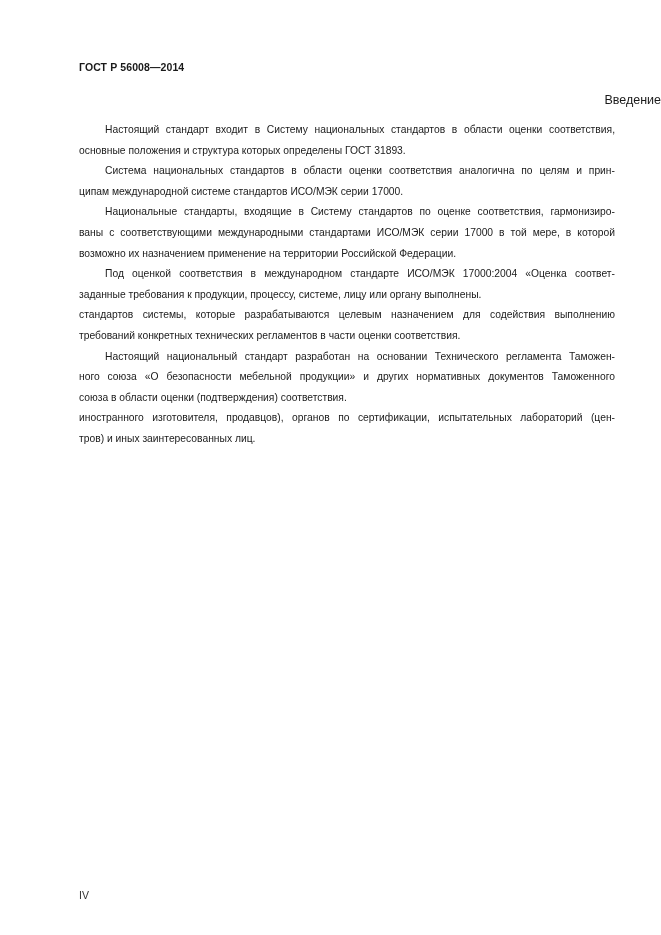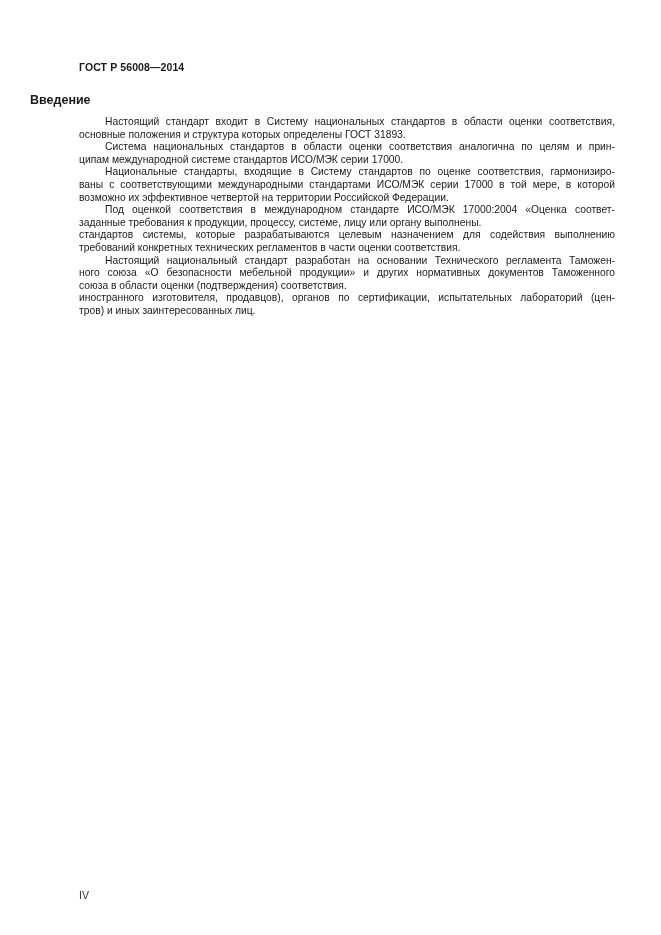--- a/index.html
+++ b/index.html
@@ -1,22 +1,22 @@
 <!DOCTYPE html>
 <html><head>
   <meta charset="utf-8">
   <style>
     html, body { margin: 0; padding: 0; background: #ffffff; }
     body { width: 661px; height: 935px; position: relative; overflow: hidden;
            font-family: "Liberation Sans", sans-serif; color: #1a1a1a; }
     .header { position: absolute; left: 79px; top: 61px; font-size: 10.5px; font-weight: bold; letter-spacing: 0.1px; text-align: right; }
-    .title { position: absolute; left: 0; width: 661px; top: 93px; text-align: left; font-size: 12.5px; font-weight: bold; padding-left: 30px; box-sizing: border-box; }
+    .title { position: absolute; left: 0; width: 661px; top: 93px; text-align: right; font-size: 12.5px; font-weight: normal; padding-left: 30px; box-sizing: border-box; }
     .body { position: absolute; left: 79px; width: 536px; top: 116px; font-size: 10.3px; line-height: 12.6px; }
     .para { margin: 0; }
-    .line { display: block; white-space: nowrap; text-align: justify; text-align-last: justify; }
+    .line { display: block; white-space: nowrap; text-align: justify; text-align-last: justify; margin-top: 8px; }
     .line.first { padding-left: 26px; }
     .line.last { text-align-last: left; }
     .page-num { position: absolute; left: 79px; top: 845px; font-size: 10.5px; color: #333; margin-top: 44px; }
   </style>
 </head>
 <body>
 
 <div class="header">ГОСТ Р 56008—2014</div>
 <div class="title">Введение</div>
 
@@ -25,21 +25,21 @@
     <span class="line first">Настоящий стандарт входит в Систему национальных стандартов в области оценки соответствия,</span>
     <span class="line last">основные положения и структура которых определены ГОСТ 31893.</span>
   </p>
   <p class="para">
     <span class="line first">Система национальных стандартов в области оценки соответствия аналогична по целям и прин-</span>
     <span class="line last">ципам международной системе стандартов ИСО/МЭК серии 17000.</span>
   </p>
   <p class="para">
     <span class="line first">Национальные стандарты, входящие в Систему стандартов по оценке соответствия, гармонизиро-</span>
     <span class="line">ваны с соответствующими международными стандартами ИСО/МЭК серии 17000 в той мере, в которой</span>
-    <span class="line last">возможно их эффективное четвертой на территории Российской Федерации.</span>
+    <span class="line last">возможно их назначением применение на территории Российской Федерации.</span>
   </p>
   <p class="para">
     <span class="line first">Под оценкой соответствия в международном стандарте ИСО/МЭК 17000:2004 «Оценка соответ-</span>
     <span class="line last">заданные требования к продукции, процессу, системе, лицу или органу выполнены.</span>
   </p>
   <p class="para">
     <span class="line">стандартов системы, которые разрабатываются целевым назначением для содействия выполнению</span>
     <span class="line last">требований конкретных технических регламентов в части оценки соответствия.</span>
   </p>
   <p class="para">

